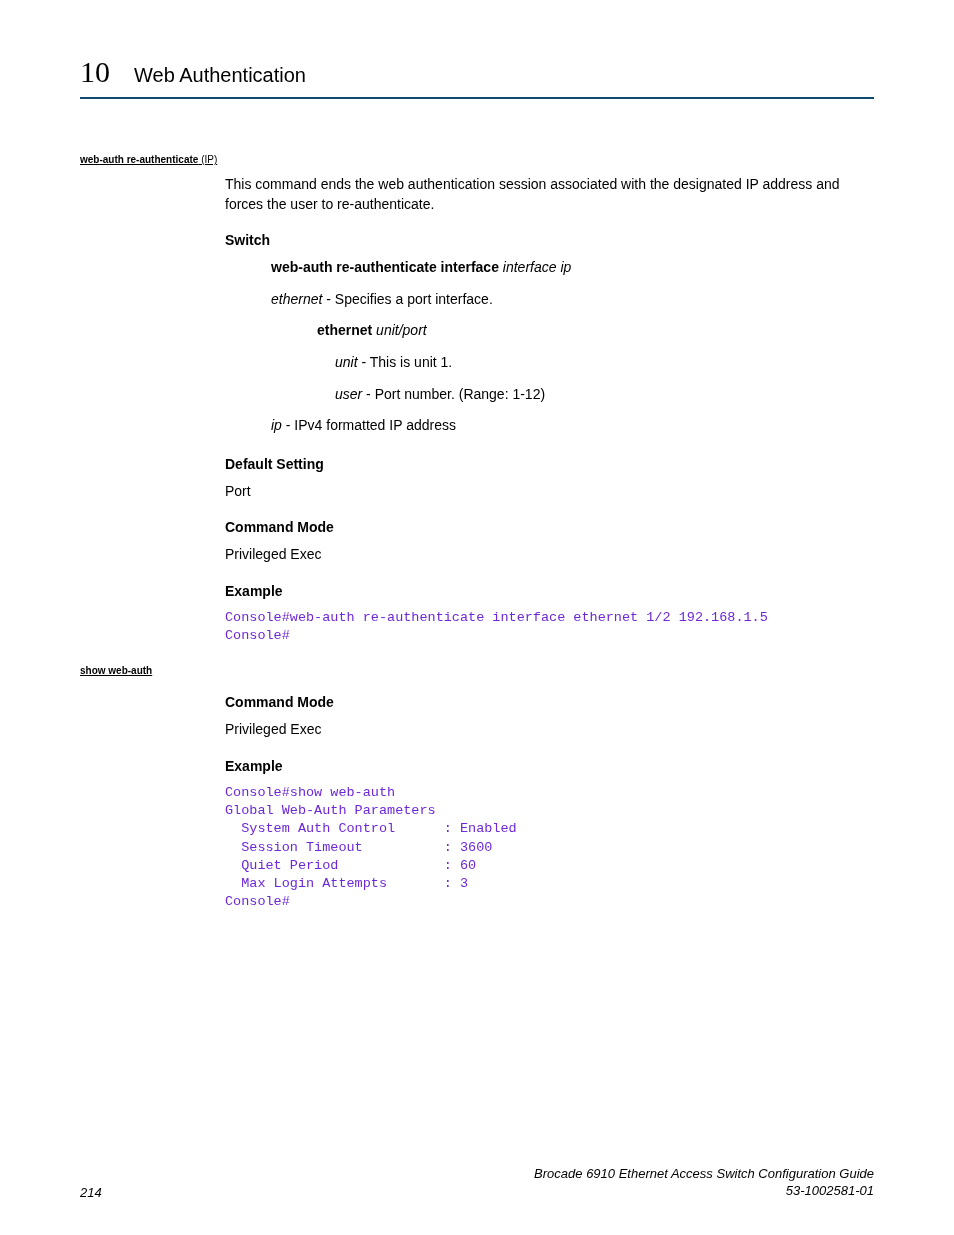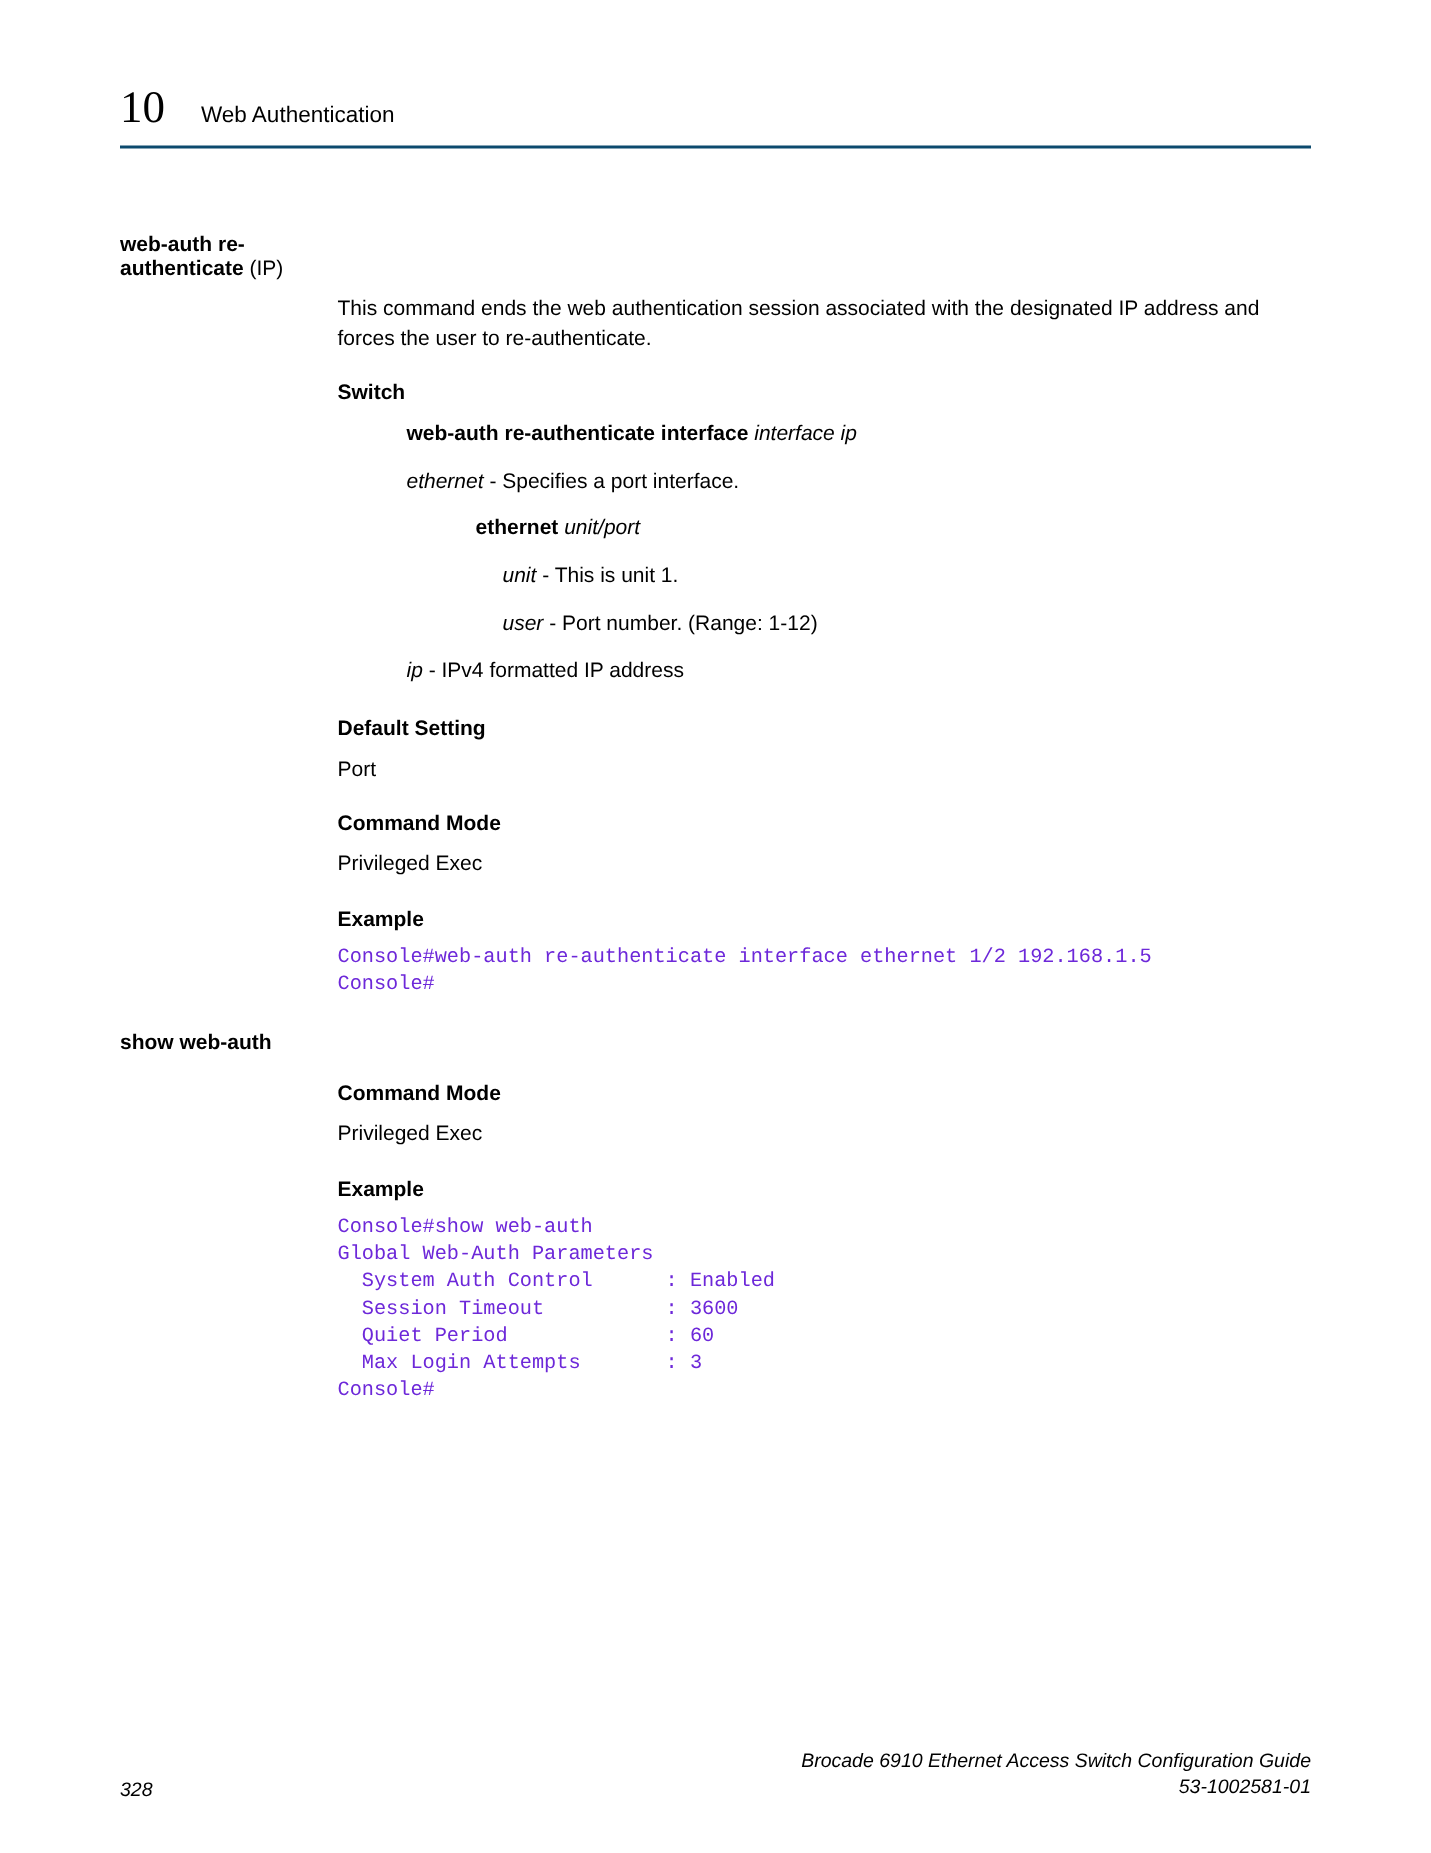--- a/index.html
+++ b/index.html
@@ -24,32 +24,33 @@
     padding-bottom: 8px;
     margin-bottom: 55px;
   }
   .chapter-num {
     font-size: 30px;
     font-weight: normal;
     font-family: Georgia, 'Times New Roman', serif;
     margin-right: 24px;
   }
   .chapter-title {
-    font-size: 15px;
+    font-size: 20px;
     font-family: Arial, Helvetica, sans-serif;
   }
   .cmd-entry {
     display: flex;
     align-items: flex-start;
     margin-bottom: 10px;
   }
   .cmd-label {
     flex: 0 0 145px;
     font-weight: bold;
-    font-size: 14px;
+    font-size: 10px;
+    text-decoration: underline;
   }
   .cmd-label .non-bold {
     font-weight: normal;
   }
   .content {
     margin-left: 145px;
   }
   .para {
     margin-bottom: 18px;
     line-height: 1.4;
@@ -150,19 +151,19 @@
     <pre class="code">Console#show web-auth
 Global Web-Auth Parameters
   System Auth Control      : Enabled
   Session Timeout          : 3600
   Quiet Period             : 60
   Max Login Attempts       : 3
 Console#</pre>
   </div>
 
   <div class="footer">
-    <span>328</span>
+    <span>214</span>
     <div class="footer-right">
       <div>Brocade 6910 Ethernet Access Switch Configuration Guide</div>
       <div>53-1002581-01</div>
     </div>
   </div>
 </div>
 
 </body></html>

